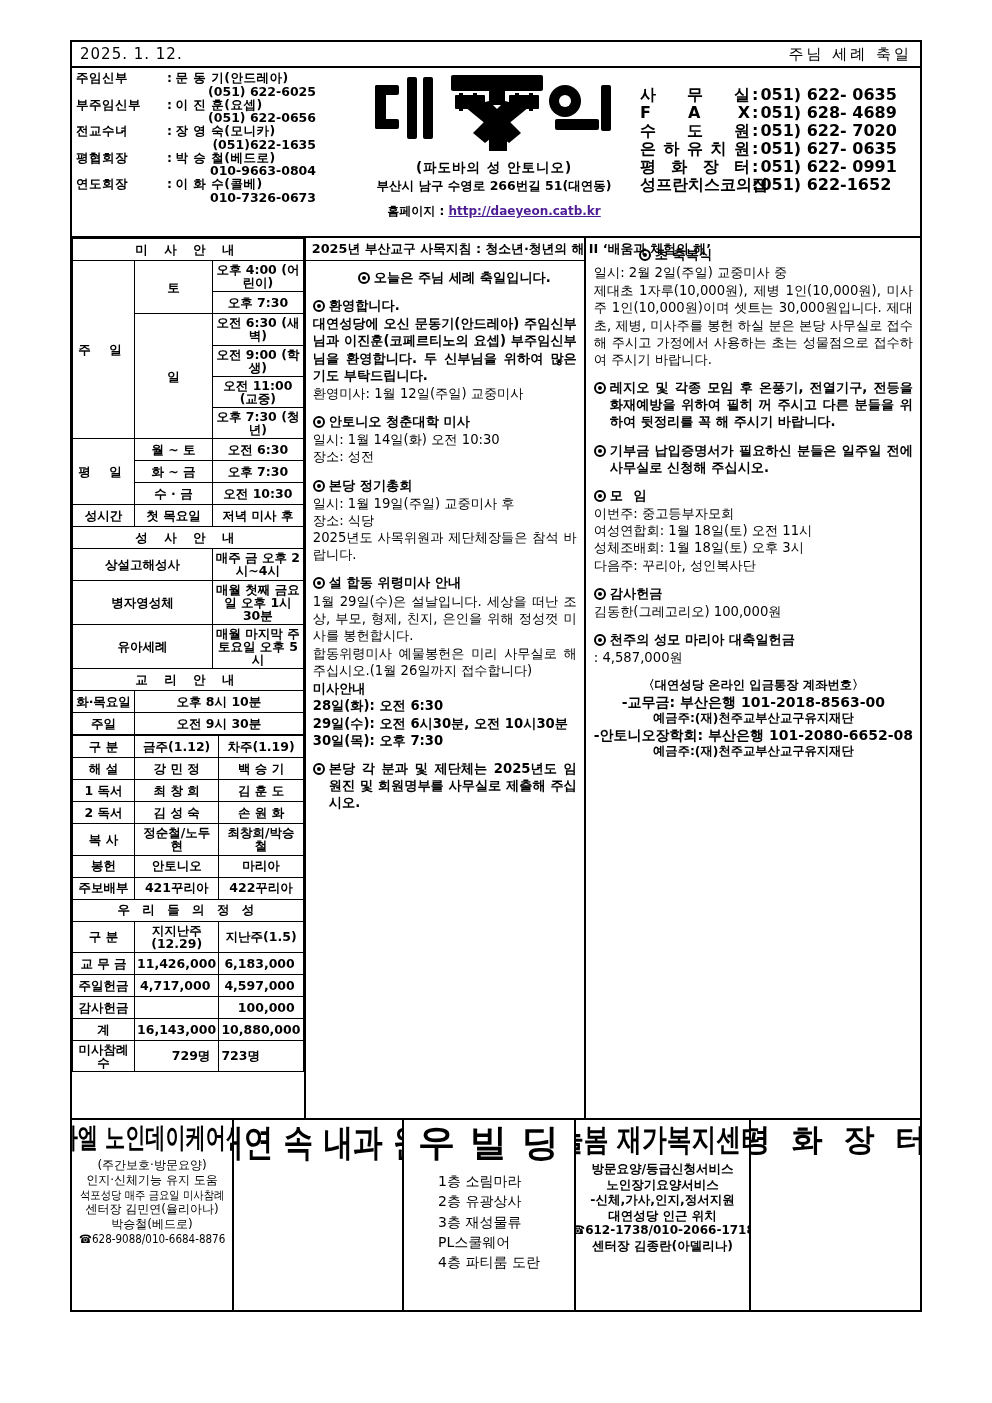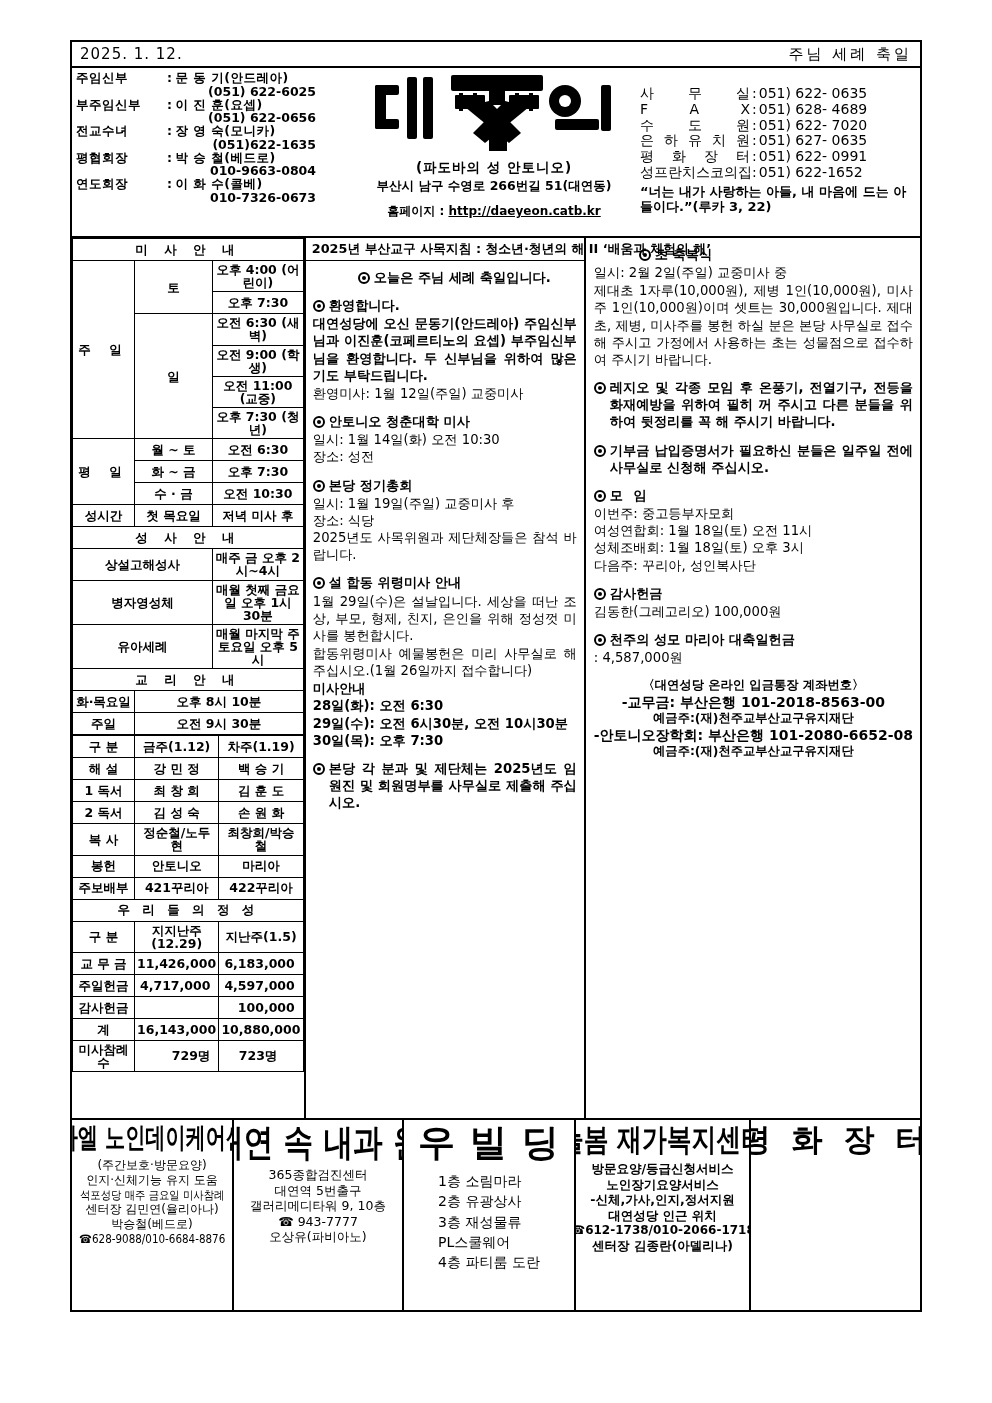--- a/index.html
+++ b/index.html
@@ -53,26 +53,26 @@
     padding-right: 34px; line-height: 1.12; letter-spacing: 0px;
   }
   .mh-mid {
     width: 280px; display: flex; flex-direction: column;
     align-items: center; padding-top: 2px;
   }
   .logo-wrap { height: 88px; display:flex; align-items:center; justify-content:center;}
   .logo-sub1 { font-size: 13.5px; font-weight: bold; letter-spacing: 1px; margin-top:1px;}
   .logo-sub2 { font-size: 12.5px; font-weight: bold; letter-spacing: 0px; margin-top:1px;}
   .logo-home { font-size: 12px; font-weight: bold; margin-top: 8px; }
-  .logo-home a { color: #000000; text-decoration: underline; }
+  .logo-home a { color: #4c1d95; text-decoration: underline; }
   .mh-right {
     flex: 1; padding: 18px 8px 0 6px;
   }
   .tel-row {
-    display: flex; font-size: 14px; font-weight: normal;
+    display: flex; font-size: 16px; font-weight: bold;
     line-height: 1.13; white-space: nowrap;
   }
   .tel-label { width: 110px; text-align: justify; text-align-last: justify; }
   .tel-colon { padding: 0 2px; }
   .tel-num { }
   .verse { font-size: 13px; font-weight: bold; line-height: 1.15; margin-top: 4px; }
 
   
   .body {
     flex: 1; display: flex; border-bottom: 2px solid #000;
@@ -280,21 +280,20 @@
       <div class="tel-row">
         <span class="tel-label">평 화 장 터</span>
         <span class="tel-colon">:</span>
         <span class="tel-num">051) 622- 0991</span>
       </div>
       <div class="tel-row">
         <span class="tel-label">성프란치스코의집</span>
         <span class="tel-colon">:</span>
         <span class="tel-num">051) 622-1652</span>
       </div>
-      <div class="verse">“너는 내가 사랑하는 아들, 내 마음에 드는 아들이다.”(루카 3, 22)</div>
     </div>
   </div>
 
   <div class="body">
 
     <div class="col-left">
       <table class="t">
         <colgroup>
             <col style="width:62px">
             <col style="width:78px">
@@ -443,21 +442,21 @@
             <td class="noR" style="text-align:right;padding-right:8px">100,000</td>
           </tr>
           <tr>
             <td class="noL">계</td>
             <td style="text-align:right;padding-right:8px">16,143,000</td>
             <td class="noR" style="text-align:right;padding-right:8px">10,880,000</td>
           </tr>
           <tr>
             <td class="noL">미사참례수</td>
             <td style="text-align:right;padding-right:8px">729명</td>
-            <td class="noR" style="text-align:center;padding-right:8px">723명</td>
+            <td class="noR" style="text-align:left;padding-right:8px">723명</td>
           </tr>
         </tbody>
       </table>
     </div>
 
     <div class="col-mid">
       <div class="guide">2025년 부산교구 사목지침 : 청소년·청년의 해 II ‘배움과 체험의 해’</div>
       <div class="notices">
 
         <div class="nt-head">
@@ -566,27 +565,20 @@
         <div>인지·신체기능 유지 도움</div>
         <div class="tight">석포성당 매주 금요일 미사참례</div>
         <div>센터장 김민연(율리아나)</div>
         <div>박승철(베드로)</div>
         <div class="tight">☎628-9088/010-6684-8876</div>
       </div>
     </div>
 
     <div class="ad ad2">
       <div class="ad-title">대연 속 내과 원</div>
-      <div class="ad-lines">
-        <div>365종합검진센터</div>
-        <div>대연역 5번출구</div>
-        <div>갤러리메디타워 9, 10층</div>
-        <div>☎ 943-7777</div>
-        <div>오상유(파비아노)</div>
-      </div>
     </div>
 
     <div class="ad ad3">
       <div class="ad-title">우 빌 딩</div>
       <div class="ad-lines">
         <div>1층  소림마라</div>
         <div>2층  유광상사</div>
         <div>3층  재성물류</div>
         <div>      PL스쿨웨어</div>
         <div>4층  파티룸  도란</div>

